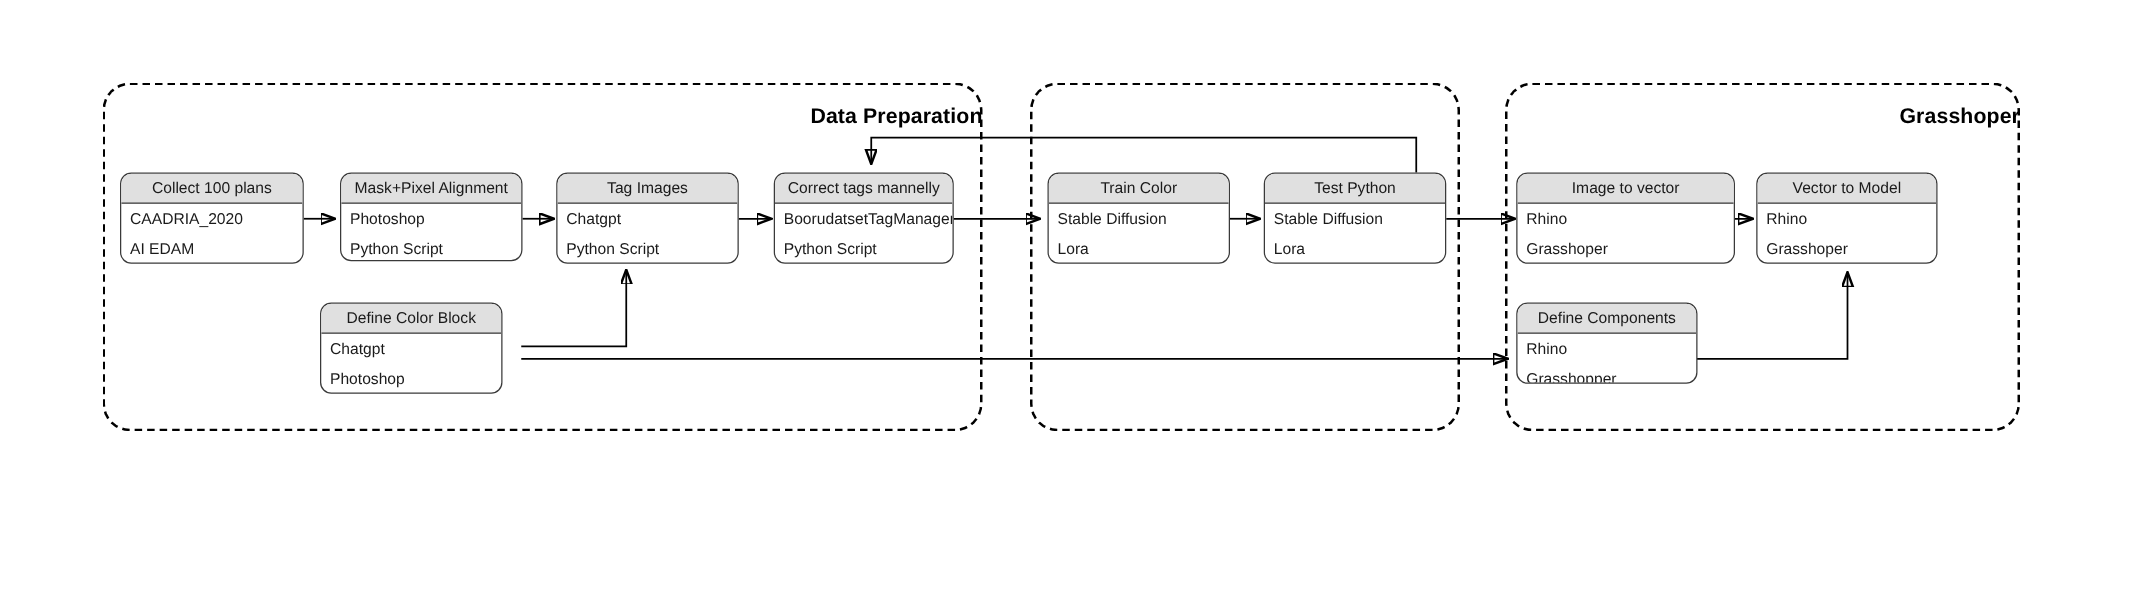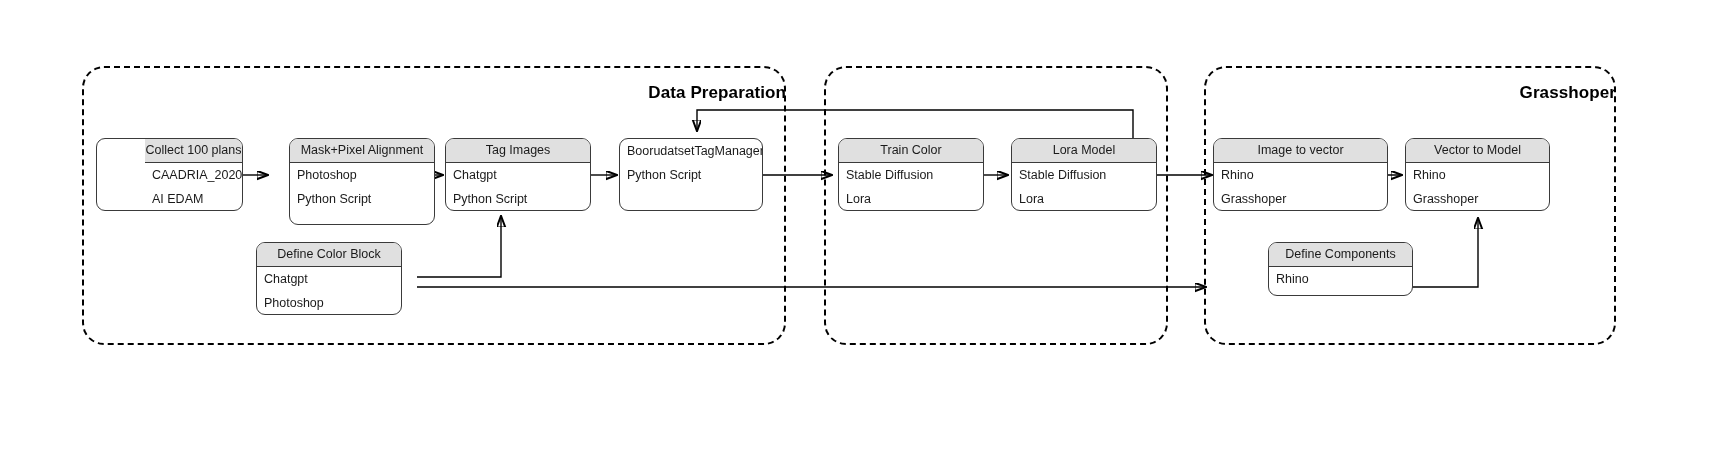--- a/index.html
+++ b/index.html
@@ -119,45 +119,46 @@
 
     <path d="M1133,138 L1133,110 L697,110 L697,131" marker-end="url(#arrow)"></path>
 
     <path d="M417,277 L501,277 L501,216" marker-end="url(#arrow)"></path>
 
     <path d="M417,287 L1206,287" marker-end="url(#arrow)"></path>
 
     <path d="M1357,287 L1478,287 L1478,218" marker-end="url(#arrow)"></path>
   </svg>
 
-  <div class="node" style="left:96px; top:138px; width:147px; height:73px;padding-left:48px;">
+  <div class="node" style="left:96px; top:138px; width:147px; height:73px;">
     <div class="node-header">Collect 100 plans</div>
     <div class="node-body">
       <div class="node-row">CAADRIA_2020</div>
       <div class="node-row">AI EDAM</div>
     </div>
   </div>
 
-  <div class="node" style="left:289px; top:138px; width:146px; height:87px;">
+  <div class="node" style="left:272px; top:138px; width:146px; height:71px;">
     <div class="node-header">Mask+Pixel Alignment</div>
     <div class="node-body">
       <div class="node-row">Photoshop</div>
       <div class="node-row">Python Script</div>
     </div>
   </div>
 
   <div class="node" style="left:445px; top:138px; width:146px; height:73px;">
     <div class="node-header">Tag Images</div>
     <div class="node-body">
       <div class="node-row">Chatgpt</div>
       <div class="node-row">Python Script</div>
     </div>
   </div>
 
   <div class="node" style="left:619px; top:138px; width:144px; height:73px;">
+    <div class="node-header">Correct tags mannelly</div>
     <div class="node-body">
       <div class="node-row">BoorudatsetTagManager</div>
       <div class="node-row">Python Script</div>
     </div>
   </div>
 
   <div class="node" style="left:256px; top:242px; width:146px; height:73px;">
     <div class="node-header">Define Color Block</div>
     <div class="node-body">
       <div class="node-row">Chatgpt</div>
@@ -167,21 +168,21 @@
 
   <div class="node" style="left:838px; top:138px; width:146px; height:73px;">
     <div class="node-header">Train Color</div>
     <div class="node-body">
       <div class="node-row">Stable Diffusion</div>
       <div class="node-row">Lora</div>
     </div>
   </div>
 
   <div class="node" style="left:1011px; top:138px; width:146px; height:73px;">
-    <div class="node-header">Lora Model</div>
+    <div class="node-header">Test Python</div>
     <div class="node-body">
       <div class="node-row">Stable Diffusion</div>
       <div class="node-row">Lora</div>
     </div>
   </div>
 
   <div class="node" style="left:1213px; top:138px; width:175px; height:73px;">
     <div class="node-header">Image to vector</div>
     <div class="node-body">
       <div class="node-row">Rhino</div>
@@ -190,21 +191,21 @@
   </div>
 
   <div class="node" style="left:1405px; top:138px; width:145px; height:73px;">
     <div class="node-header">Vector to Model</div>
     <div class="node-body">
       <div class="node-row">Rhino</div>
       <div class="node-row">Grasshoper</div>
     </div>
   </div>
 
-  <div class="node" style="left:1268px; top:242px; width:145px; height:54px;">
+  <div class="node" style="left:1213px; top:242px; width:145px; height:65px;">
     <div class="node-header">Define Components</div>
     <div class="node-body">
       <div class="node-row">Rhino</div>
       <div class="node-row">Grasshopper</div>
     </div>
   </div>
 
 </div>
 
 </body></html>

